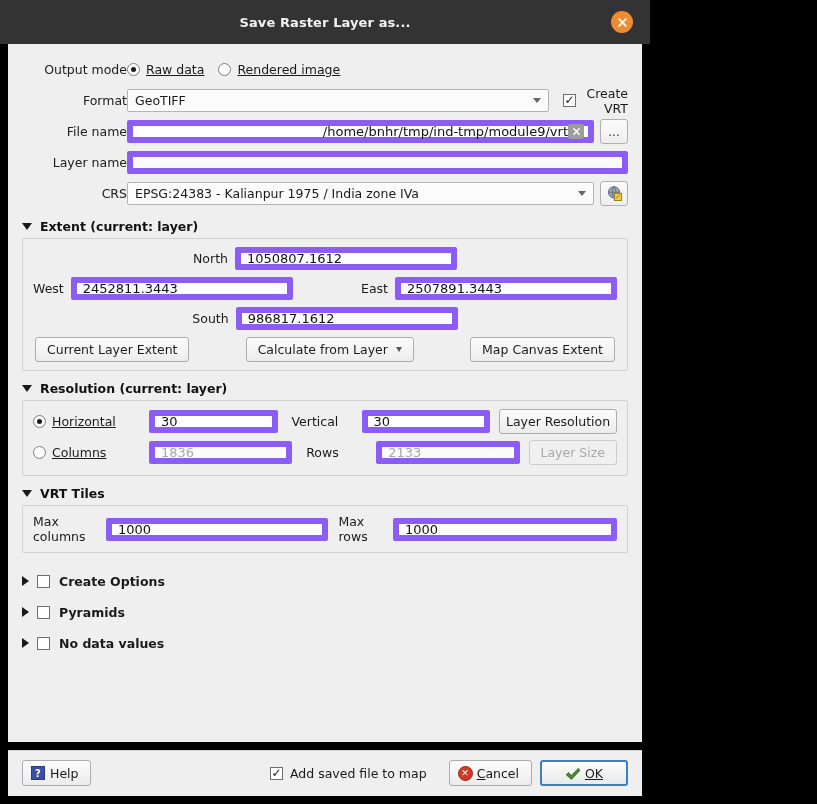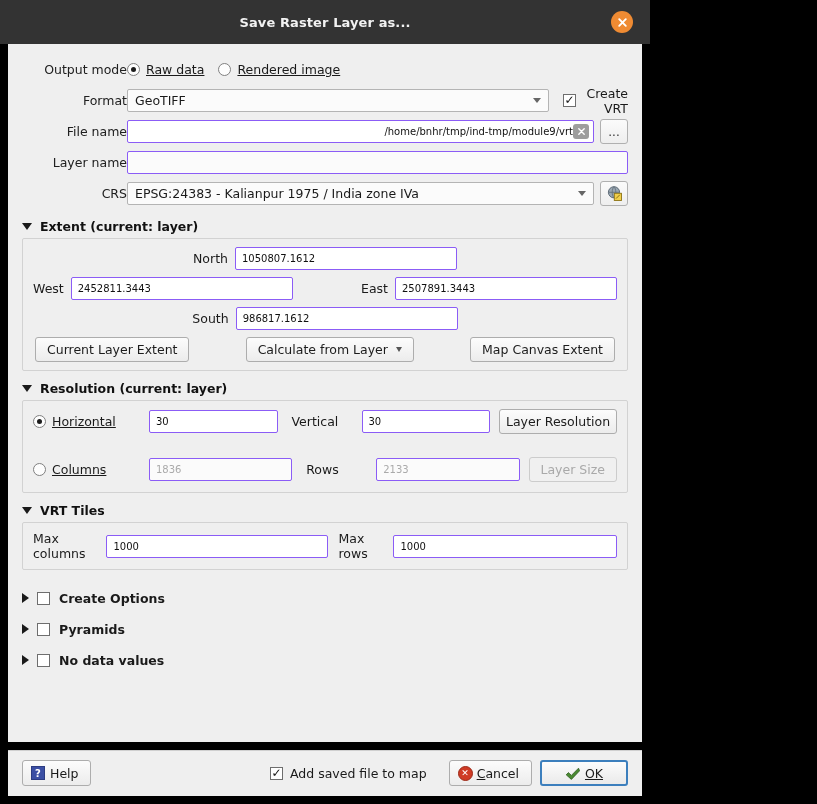--- a/index.html
+++ b/index.html
@@ -126,26 +126,26 @@
     width: 0; height: 0;
     border-left: 4px solid transparent;
     border-right: 4px solid transparent;
     border-top: 5px solid #666;
   }
 
   
   .lineedit {
     height: 23px;
     background: #ffffff;
-    border: 1px solid #8b5cf6;
+    border: 6px solid #8b5cf6;
     border-radius: 2px;
     display: flex;
     align-items: center;
     padding: 0 4px 0 6px;
-    font-size: 10px;
+    font-size: 13px;
     color: #101010;
   }
   .lineedit.readonly { background: #fbfbfb; }
   .lineedit .val { flex: 1 1 auto; white-space: nowrap; overflow: hidden; }
   .lineedit .val.placeholder { color: #aaaaaa; }
 
   .clear-icon {
     width: 16px; height: 15px;
     border-radius: 3px;
     background: #9d9d9d;
@@ -265,21 +265,21 @@
     align-items: center;
     justify-content: space-between;
     margin-top: 3px;
     padding: 0 2px;
   }
 
   
   .res-row {
     display: flex;
     align-items: center;
-    margin-bottom: 23px;
+    margin-bottom: 6px;
   }
   .res-radio { width: 102px; flex: 0 0 102px; }
   .res-field { width: 225px; }
   .res-mid-lbl { width: 84px; flex: 0 0 84px; padding-left: 14px; font-size: 12.5px; }
   .res-btn { margin-left: 9px; width: 118px; }
 
   
   .vrt-row { display: flex; align-items: center; }
   .vrt-lbl { font-size: 12.5px; margin-right: 8px; }
   .vrt-field-a { width: 276px; }

